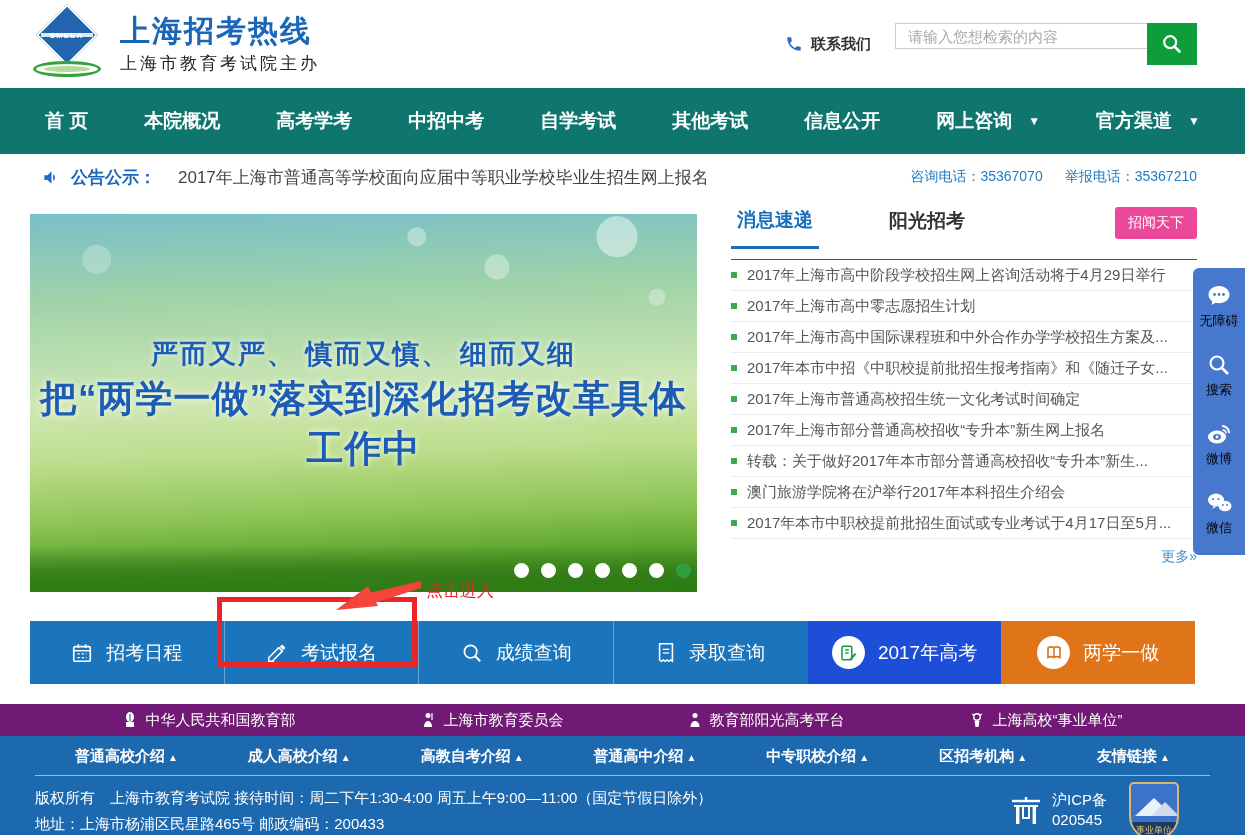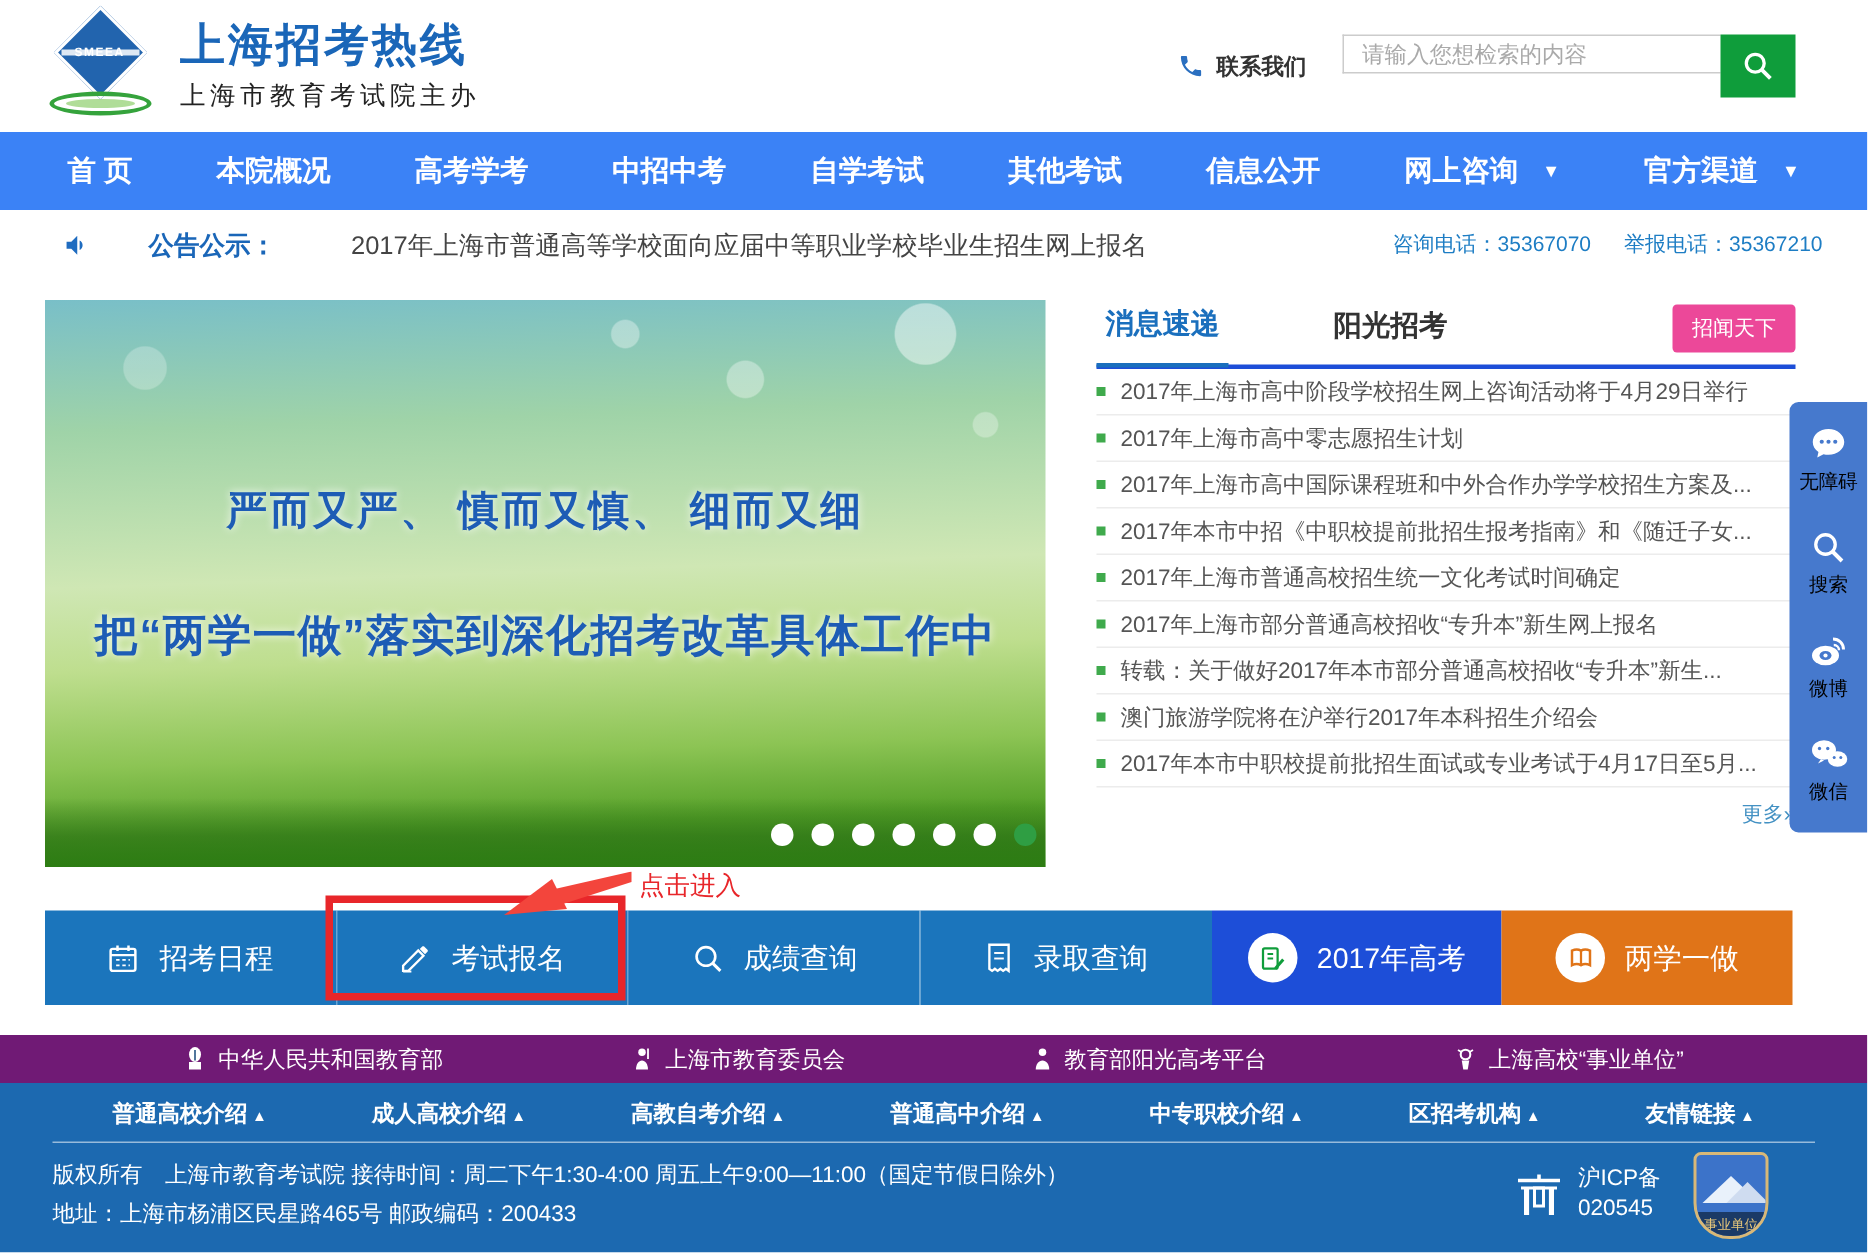--- a/index.html
+++ b/index.html
@@ -19,52 +19,52 @@
   .logo-title { color:#1a66b8; font-size:30px; font-weight:bold; letter-spacing:2px; line-height:34px; }
   .logo-sub { color:#222; font-size:17px; font-family:"Liberation Serif","DejaVu Serif",serif; letter-spacing:3px; margin-top:4px; }
   .header-right { display:flex; align-items:center; gap:24px; }
   .contact { display:flex; align-items:center; gap:8px; color:#333; font-size:15px; font-weight:bold; cursor:pointer; }
   .searchbox { display:flex; height:42px; }
   .searchbox input { width:252px; height:26px; border:1px solid #ccc; border-right:none; padding:0 12px; font-size:15px; color:#333; outline:none; }
   .searchbox input::placeholder { color:#aaa; }
   .search-btn { width:50px; height:42px; background:#0f9d3b; border:none; cursor:pointer; display:flex; align-items:center; justify-content:center; }
 
   
-  .nav { height:52px; background:#3b82f6; display:flex; align-items:center; justify-content:space-between; padding:0 45px; }
+  .nav { height:66px; background:#0f766e; display:flex; align-items:center; justify-content:space-between; padding:0 45px; }
   .nav-item { color:#fff; font-size:19px; font-weight:bold; cursor:pointer; display:flex; align-items:center; gap:16px; white-space:nowrap; }
   .nav-item .arr { font-size:12px; }
 
   
-  .announce { height:46px; display:flex; align-items:center; padding:0 30px 0 42px;gap:28px; }
+  .announce { height:46px; display:flex; align-items:center; padding:0 48px 0 42px; }
   .announce-label { color:#1a66b8; font-size:17px; font-weight:bold; margin-left:10px; }
   .announce-text { color:#444; font-size:17px; margin-left:22px; cursor:pointer; flex:1; white-space:nowrap; overflow:hidden; text-overflow:ellipsis; }
   .announce-phones { display:flex; gap:22px; color:#1d7dc4; font-size:14px; white-space:nowrap; }
 
   
   .main { display:flex; margin:14px 48px 0 30px; gap:34px; }
   .banner { position:relative; width:667px; height:378px; cursor:pointer; overflow:hidden;
     background:
       radial-gradient(circle at 88% 6%, rgba(255,255,255,.45) 0 20px, rgba(255,255,255,0) 21px),
       radial-gradient(circle at 70% 14%, rgba(255,255,255,.35) 0 12px, rgba(255,255,255,0) 13px),
       radial-gradient(circle at 58% 6%, rgba(255,255,255,.35) 0 9px, rgba(255,255,255,0) 10px),
       radial-gradient(circle at 94% 22%, rgba(255,255,255,.3) 0 8px, rgba(255,255,255,0) 9px),
       radial-gradient(circle at 10% 12%, rgba(255,255,255,.25) 0 14px, rgba(255,255,255,0) 15px),
       linear-gradient(178deg, #79bfc8 0%, #9fd3a8 22%, #cfe7b4 48%, #bede8e 62%, #8cc454 78%, #55a028 90%, #3c8c1b 100%);
   }
   .banner::after { content:""; position:absolute; left:0; right:0; bottom:0; height:46px;
     background:linear-gradient(180deg, rgba(40,110,20,0) 0%, rgba(35,105,18,.55) 55%, #2d7d13 100%); }
   .slogan1 { position:absolute; top:122px; width:100%; text-align:center; color:#1d5cb5; font-size:27px; font-weight:bold; letter-spacing:2px; text-shadow:0 0 6px rgba(255,255,255,.9); }
-  .slogan2 { position:absolute; top:160px; width:100%; text-align:center; color:#1d5cb5; font-size:29px; font-weight:bold; letter-spacing:1px; text-shadow:0 0 6px rgba(255,255,255,.9);margin-top:44px; }
+  .slogan2 { position:absolute; top:160px; width:100%; text-align:center; color:#1d5cb5; font-size:37px; font-weight:bold; letter-spacing:1px; text-shadow:0 0 6px rgba(255,255,255,.9); }
   .dots { position:absolute; right:6px; bottom:14px; display:flex; gap:12px; z-index:3; }
   .dot { width:15px; height:15px; border-radius:50%; background:#fff; cursor:pointer; }
   .dot.active { background:#2f9e43; }
 
   
   .news { flex:1; min-width:0; }
-  .news-tabs { display:flex; align-items:flex-end; border-bottom:3px solid #1d4ed8; padding-bottom:0; position:relative; height:46px; }
+  .news-tabs { display:flex; align-items:flex-end; border-bottom:1px solid #1d4ed8; padding-bottom:12px; position:relative; height:46px; }
   .tab { font-size:19px; font-weight:bold; color:#333; padding:0 6px 13px; cursor:pointer; }
   .tab.active { color:#1a6fbd; border-bottom:3px solid #1a6fbd; margin-bottom:-2px; }
   .tab + .tab { margin-left:64px; }
   .tab-corner-btn { margin-left:auto; margin-bottom:8px; background:#ec4899; color:#fff; font-size:14px; border:none; border-radius:3px; padding:7px 13px; cursor:pointer; }
   .news-list { }
   .news-item { display:flex; align-items:center; gap:10px; height:31px; border-bottom:1px solid #ececec; cursor:pointer; }
   .bullet { flex:none; width:6px; height:6px; background:#3faa4c; }
   .news-item span.txt { color:#555; font-size:15px; white-space:nowrap; overflow:hidden; text-overflow:ellipsis; }
   .more { text-align:right; color:#4391c3; font-size:14px; padding-top:9px; cursor:pointer; }
 

